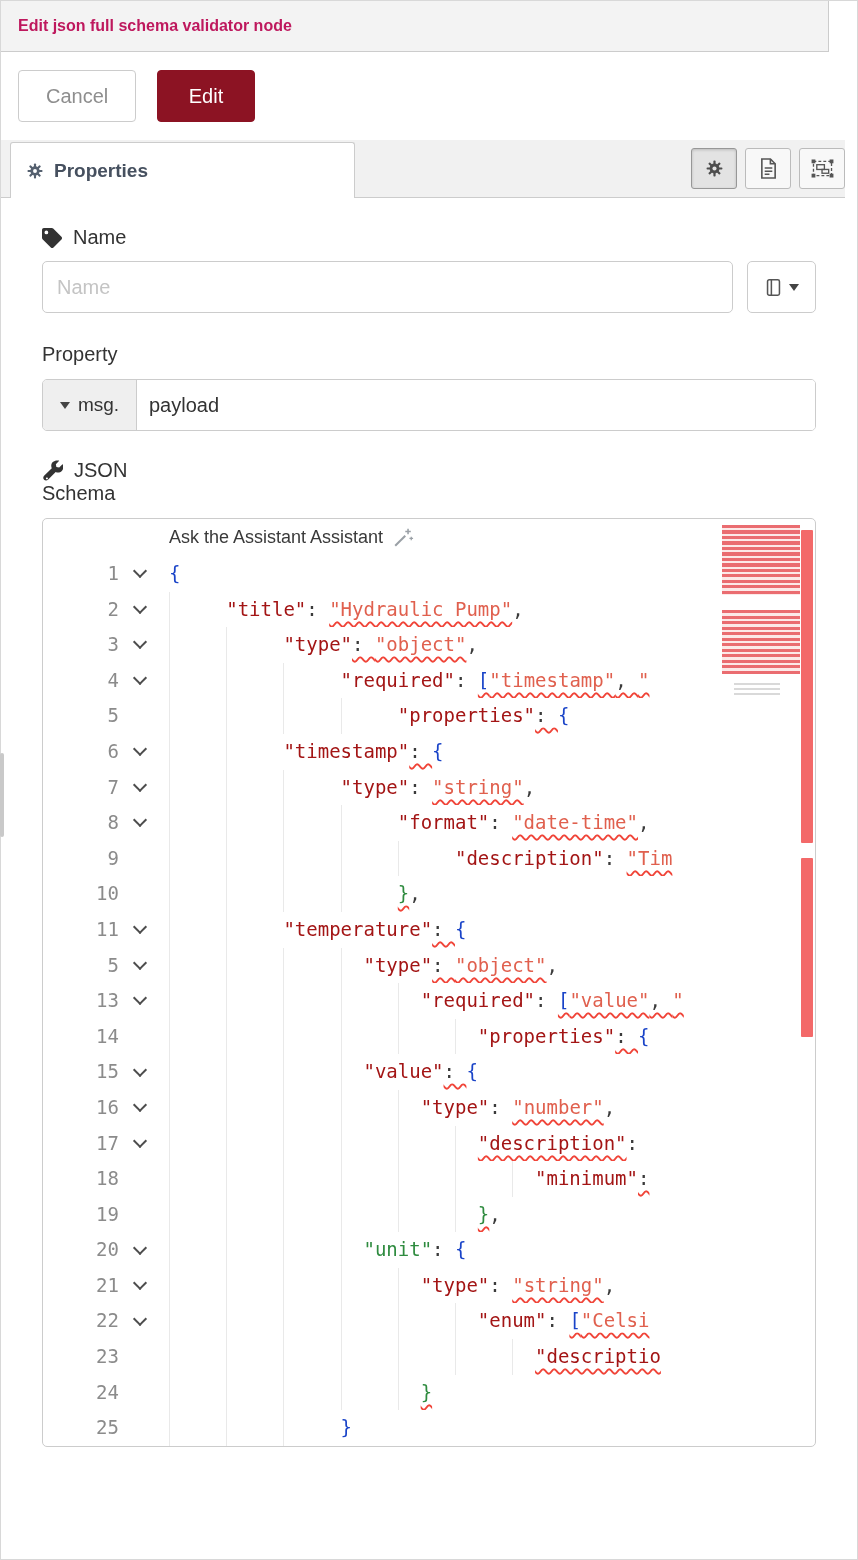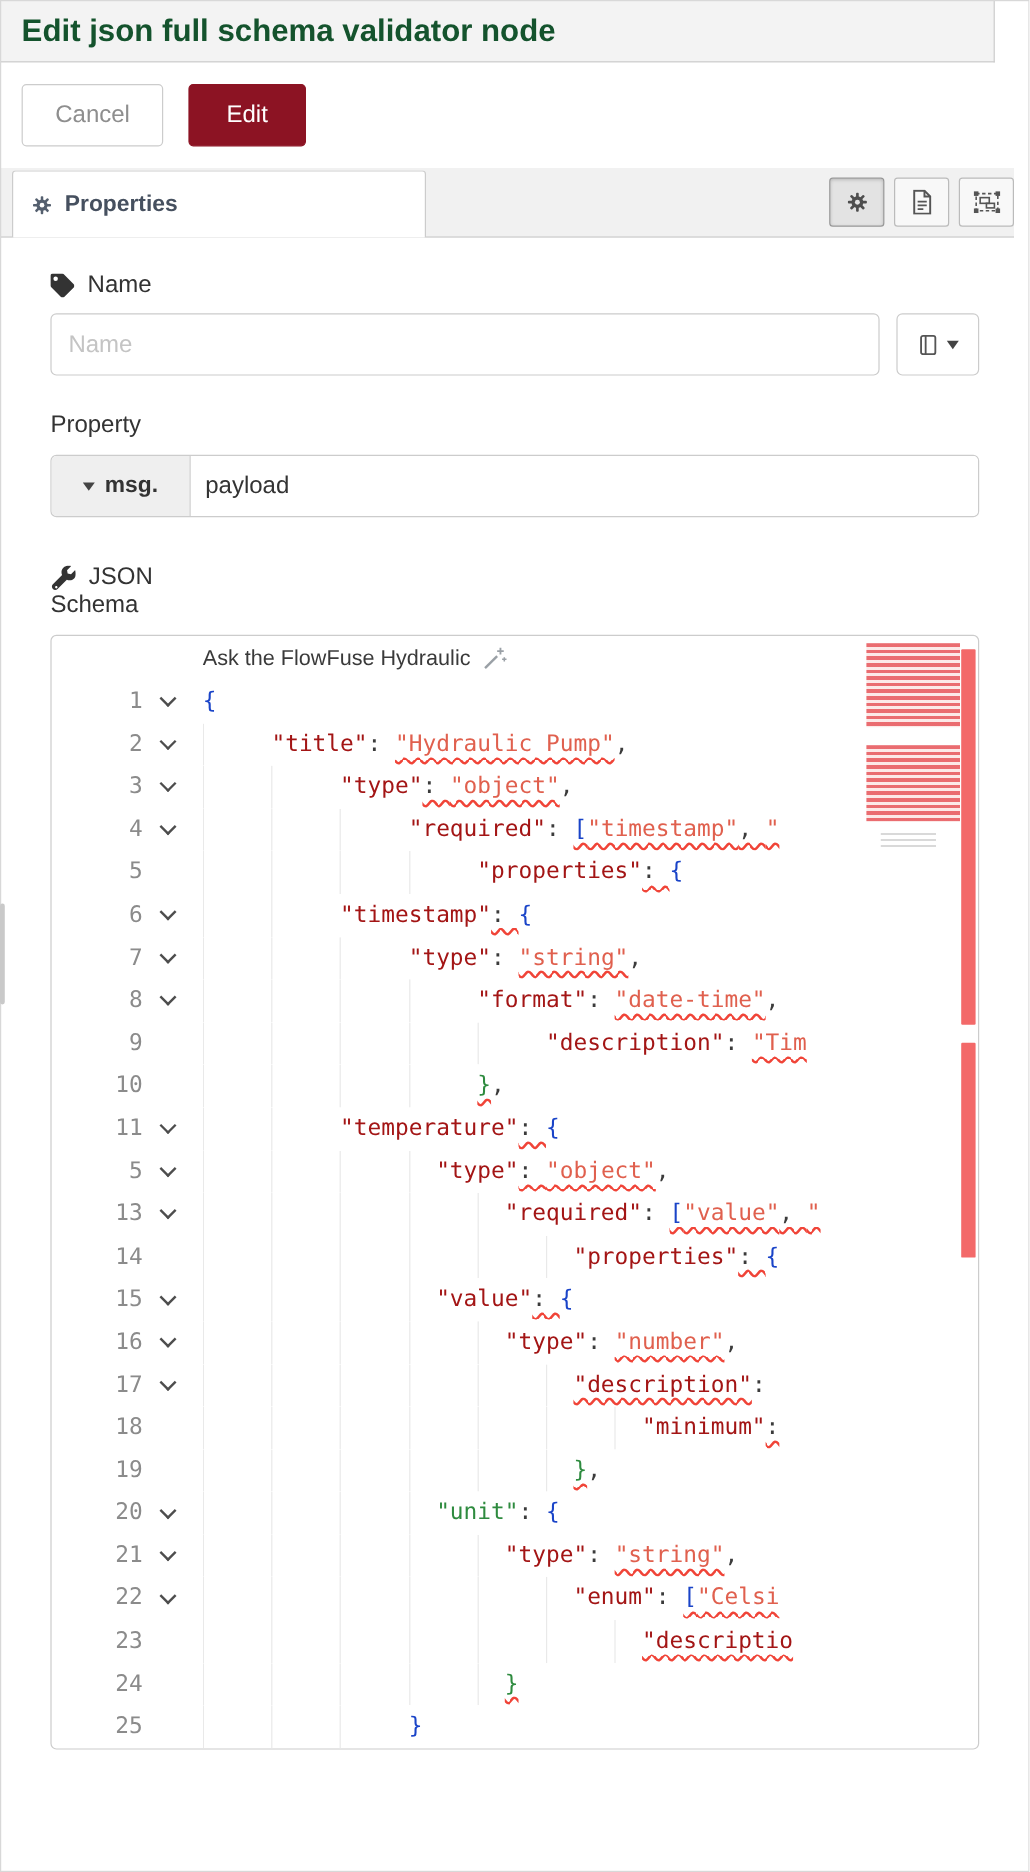--- a/index.html
+++ b/index.html
@@ -2,45 +2,45 @@
 <html style="--accent: #8c1323; --error: #f04438; --key: #a31515; --string: #e0604e; --punct_blue: #1a44c8; --punct_green: #2e8b3f;"><head>
 <meta charset="utf-8">
 <style>
   *{box-sizing:border-box;margin:0;padding:0}
   html,body{width:858px;height:1560px}
   body{background:#fff;font-family:"Liberation Sans",sans-serif;position:relative;overflow:hidden}
   .frame{position:absolute;inset:0;border:1px solid #d8d8d8;pointer-events:none;z-index:50}
   .page-edge{position:absolute;left:0;top:753px;width:4px;height:84px;background:#c9c9c9;border-radius:3px;z-index:60}
 
   .tray-header{width:829px;height:52px;background:#f3f3f3;border-bottom:1px solid #ccc;border-right:1px solid #ccc;display:flex;align-items:center;padding-left:18px}
-  .tray-title{font-size:26px;font-weight:bold;color:#14532d}
+  .tray-title{font-size:16px;font-weight:bold;color:#be185d}
 
   .toolbar{height:88px;display:flex;align-items:center;justify-content:space-between;padding:0 13px 0 18px}
   .btn{height:52px;padding:0 27px;font-size:20px;background:#fff;border:1px solid #ccc;border-radius:4px;color:#8e8e8e;font-family:inherit;cursor:pointer}
   .btn-done{background:var(--accent,#8c1323);border-color:var(--accent,#8c1323);color:#fff;margin-left:16px;padding:0 31px}
 
   .tabbar{position:relative;height:58px;background:#f1f1f1;margin-right:13px;border-bottom:1px solid #ccc}
   .tab{position:absolute;left:10px;top:2px;bottom:-1px;width:345px;background:#fff;border:1px solid #ccc;border-bottom:none;border-radius:3px 3px 0 0;display:flex;align-items:center;gap:10px;padding-left:15px;z-index:2;font-size:19px;font-weight:bold;color:#46505f;cursor:pointer}
   .tab-icons{position:absolute;right:0;top:8px;display:flex;gap:8px;z-index:2}
   .icon-btn{width:46px;height:41px;background:#f8f8f8;border:1px solid #bbb;border-radius:3px;display:flex;align-items:center;justify-content:center;cursor:pointer}
   .icon-btn.selected{background:#e3e3e3;border-color:#979797;box-shadow:inset 0 1px 3px rgba(0,0,0,.18)}
 
   .form{padding:0 42px}
   .label-row{display:flex;align-items:center;gap:11px;font-size:20px;color:#333}
   .row-name-label{margin-top:28px}
   .name-row{display:flex;gap:14px;margin-top:12px}
   .text-input{flex:1;height:52px;border:1px solid #ccc;border-radius:5px;font-family:"Liberation Sans",sans-serif;font-size:20px;padding:0 14px;color:#333;outline:none;background:#fff}
   .text-input::placeholder{color:#c4c4c4}
   .sq-btn{width:69px;height:52px;background:#fff;border:1px solid #ccc;border-radius:5px;display:flex;align-items:center;justify-content:center;gap:7px;cursor:pointer}
   .row-prop-label{margin-top:30px}
   .typed-input{display:flex;height:52px;border:1px solid #ccc;border-radius:5px;margin-top:13px;overflow:hidden;background:#fff}
-  .ti-prefix{width:116px;background:#efefef;border-right:1px solid #ccc;display:flex;align-items:center;justify-content:center;gap:8px;font-size:19px;font-weight:bold;color:#333;cursor:pointer}
+  .ti-prefix{width:94px;background:#efefef;border-right:1px solid #ccc;display:flex;align-items:center;justify-content:center;gap:8px;font-size:19px;font-weight:normal;color:#333;cursor:pointer}
   .ti-value{flex:1;border:none;font-family:"Liberation Sans",sans-serif;font-size:20px;padding:0 12px;color:#333;outline:none}
   .caret{width:0;height:0;border-left:5.5px solid transparent;border-right:5.5px solid transparent;border-top:7px solid #444;display:inline-block}
-  .row-json-label{margin-top:39px}
+  .row-json-label{margin-top:28px}
   .row-schema-label{font-size:20px;color:#333}
 
   .editor{position:relative;margin-top:13px;height:929px;border:1px solid #ccc;border-radius:5px;overflow:hidden;background:#fff;font-family:"DejaVu Sans Mono",monospace}
   .assistant{height:37px;display:flex;align-items:center;gap:9px;padding-left:126px;font-family:"Liberation Sans",sans-serif;font-size:18px;color:#3a3a3a;cursor:pointer}
   .cl{display:flex;height:35.6px;line-height:35.6px;font-size:19px}
   .ln{width:76px;text-align:right;color:#8b8b8b;flex:none}
   .fold{width:42px;flex:none;display:flex;align-items:center;justify-content:center}
   .chev{width:10px;height:10px;border-right:2px solid #4d4d4d;border-bottom:2px solid #4d4d4d;transform:rotate(45deg);margin-top:-5px}
   .lc{flex:1;position:relative;white-space:pre;overflow:hidden;margin:0 93px 0 8px}
   .guide{position:absolute;top:0;bottom:0;width:1px;background:#e9e9e9}
@@ -160,21 +160,21 @@
   <div class="label-row row-json-label">
     <svg width="21" height="21" viewBox="0 0 512 512">
       <path fill="#333" d="M507.7 109.5c-2.4-5.5-9.5-7-13.7-2.7l-75 75-68.8-11.5-11.5-68.8 75-75c4.3-4.3 2.8-11.4-2.9-13.7C353.1 3 300.3 13.1 263.1 50.3c-40.1 40.1-48.1 100.1-24.8 148.4L50.3 386.7c-26.4 26.4-26.4 69.2 0 95.6s69.2 26.4 95.6 0l188-188c48.3 23.3 108.3 15.3 148.4-24.8 37.2-37.2 47.3-90 25.4-159.4zM120 472c-13.3 0-24-10.7-24-24s10.7-24 24-24 24 10.7 24 24-10.7 24-24 24z"></path>
     </svg>
     <span>JSON</span>
   </div>
   <div class="row-schema-label">Schema</div>
 
   <div class="editor">
     <div class="assistant">
-      <span>Ask the FlowFuse Hydraulic</span>
+      <span>Ask the Assistant Assistant</span>
       <svg width="22" height="22" viewBox="0 0 24 24">
         <line x1="3.5" y1="20.5" x2="14.5" y2="9.5" stroke="#9aa0a6" stroke-width="2.2"></line>
         <path d="M17.5 2v6M14.5 5h6" stroke="#9aa0a6" stroke-width="1.7"></path>
         <path d="M21 10.5v4M19 12.5h4" stroke="#9aa0a6" stroke-width="1.4"></path>
       </svg>
     </div>
     <div id="code-lines">
         <div class="cl">
           <span class="ln">1</span>
           <span class="fold">

